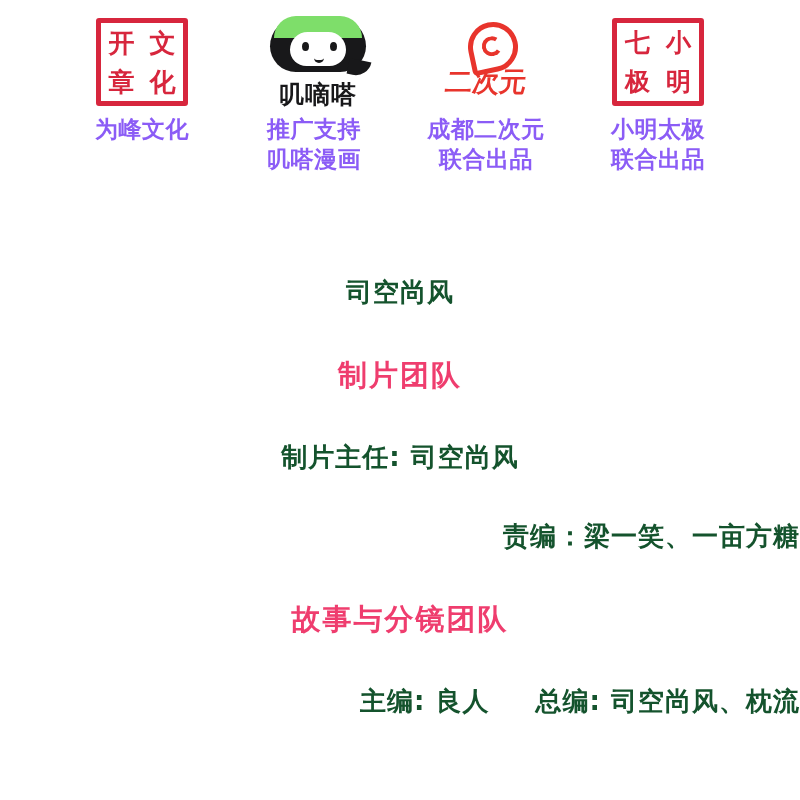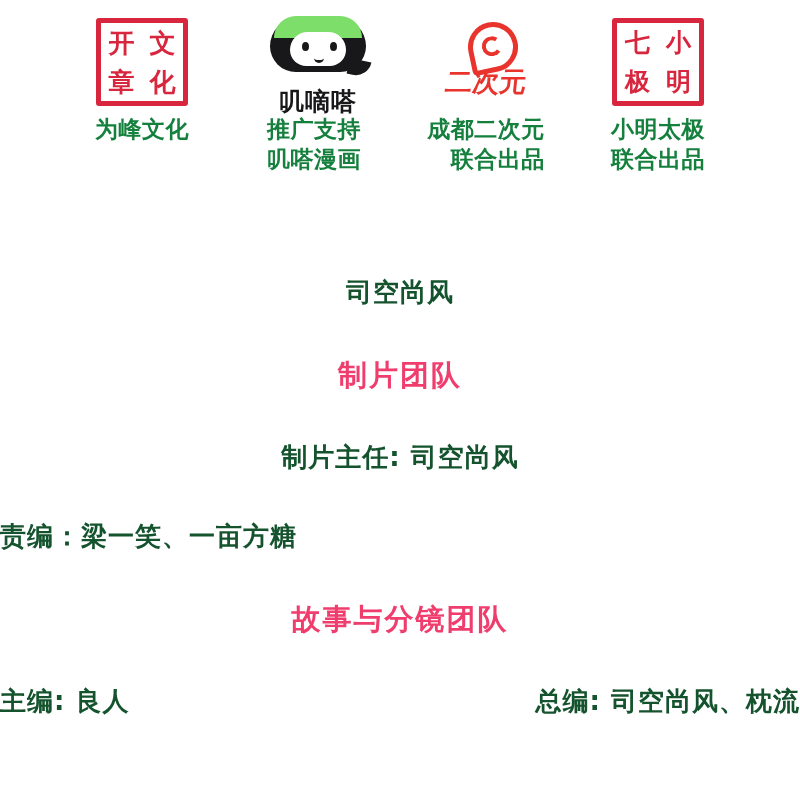--- a/index.html
+++ b/index.html
@@ -31,24 +31,24 @@
   }
   .logo-mark {
     width: 104px;
     height: 92px;
     display: flex;
     align-items: center;
     justify-content: center;
   }
   .logo-caption {
     margin-top: 6px;
-    text-align: right;
+    text-align: center;
     font-size: 23px;
     line-height: 1.32;
-    color: #15803d;
+    color: #8b5cf6;
     font-weight: 700;
     letter-spacing: 0.5px;
     font-family: "DejaVu Sans", sans-serif;
   }
   .logo-caption .cap-line {
     display: block;
     white-space: nowrap;
   }
 
   
@@ -133,21 +133,21 @@
     top: 44px;
     width: 22px;
     height: 16px;
     background: #18181a;
     border-radius: 0 0 16px 0;
     transform: rotate(12deg);
   }
   .cat-text {
     position: absolute;
     left: 0;
-    top: 69px;
+    top: 62px;
     width: 112px;
     text-align: center;
     font-size: 25px;
     font-weight: 700;
     color: #18181a;
     font-family: "DejaVu Sans", sans-serif;
     letter-spacing: 1px;
   }
 
   
@@ -208,21 +208,21 @@
   .credit-heading.h-sub { font-size: 29px; }
   .credit-line {
     color: #14532d;
     font-size: 26px;
     font-weight: 700;
     letter-spacing: 1px;
     margin: 0;
   }
   .credit-row {
     display: flex;
-    justify-content: space-between;
+    justify-content: flex-end;
     align-items: baseline;
     gap: 46px;
   }
   .sp-1 { height: 48px; }
   .sp-2 { height: 46px; }
   .sp-3 { height: 44px; }
   .sp-4 { height: 44px; }
   .sp-5 { height: 46px; }
   .sp-6 { height: 44px; }
 </style>

